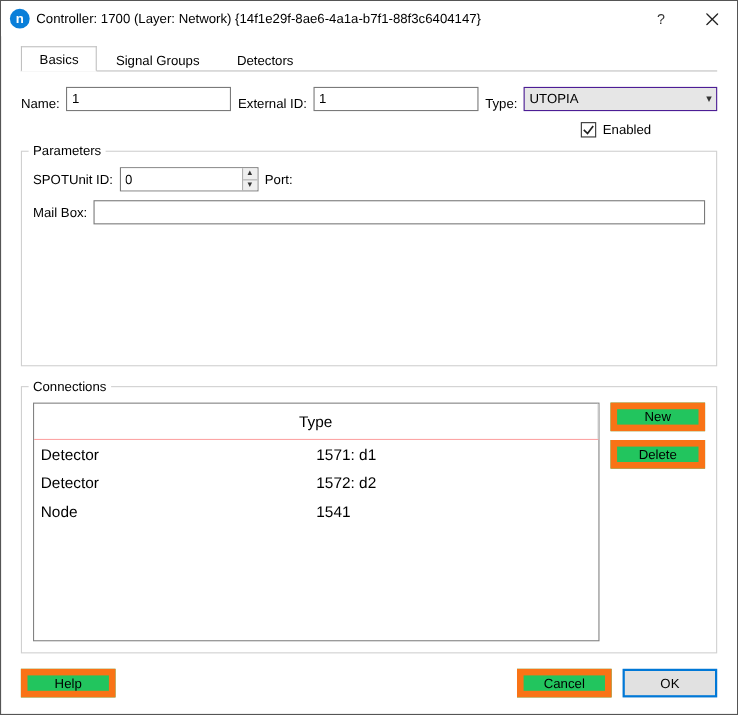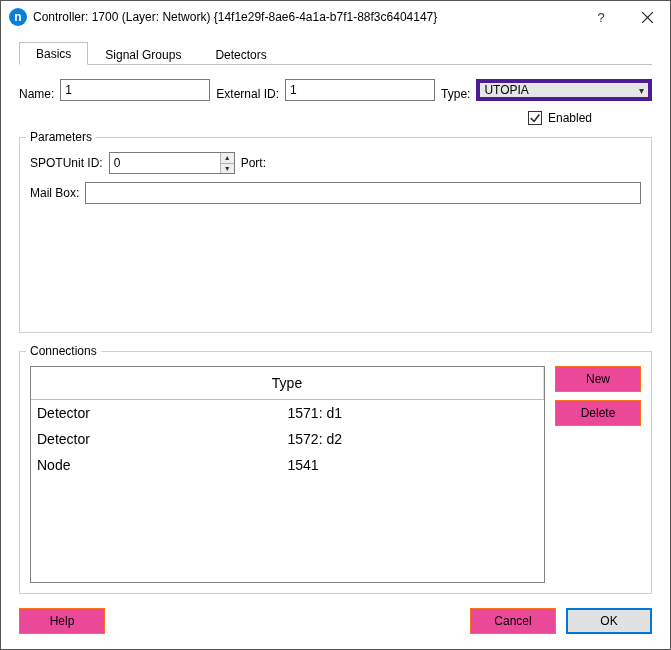--- a/index.html
+++ b/index.html
@@ -91,21 +91,21 @@
   input[type=text].native {
     height: 22px;
     border: 1px solid #7a7a7a;
     padding: 1px 4px;
     font-family: inherit;
     font-size: 12px;
     background: #fff;
   }
   .select {
     height: 22px;
-    border: 4px solid #4c1d95;
+    border: 1px solid #4c1d95;
     background: #e6e6e6;
     display: flex;
     align-items: center;
     padding: 0 4px;
     justify-content: space-between;
   }
   .select .chev {
     font-size: 10px;
     color: #333;
   }
@@ -217,22 +217,22 @@
   .conn-row .c2 { flex: 1; }
 
   .conn-buttons {
     width: 86px;
     display: flex;
     flex-direction: column;
     gap: 8px;
   }
   .btn {
     height: 26px;
-    border: 1px solid #f97316;
-    background: #ec4899;
+    border: 6px solid #f97316;
+    background: #22c55e;
     display: flex;
     align-items: center;
     justify-content: center;
     font-size: 12px;
     cursor: default;
   }
   .btn.primary { border: 2px solid #0078d7; background: #e1e1e1; }
 
   
   .bottombar {

